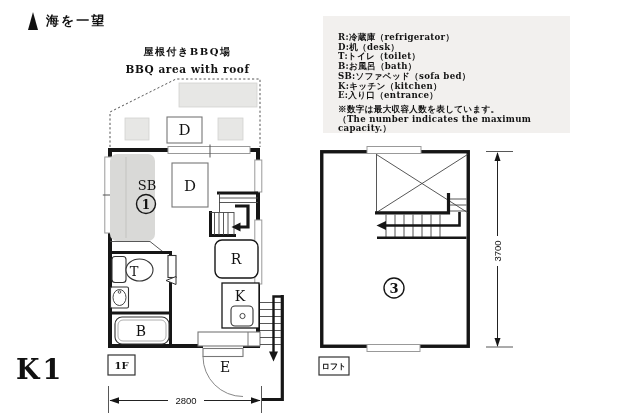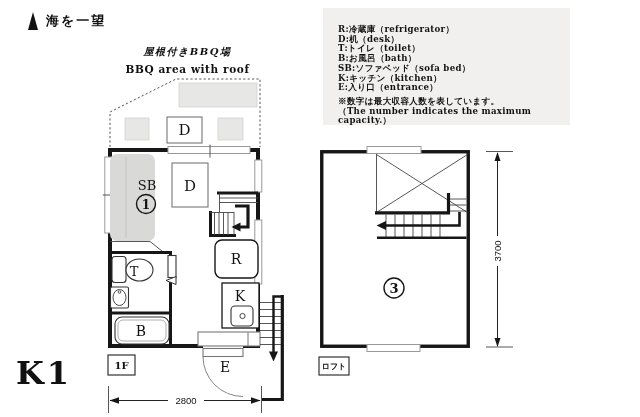--- a/index.html
+++ b/index.html
@@ -5,29 +5,29 @@
   html,body{margin:0;padding:0;background:#fff;}
   #stage{position:relative;width:640px;height:417px;background:#fff;overflow:hidden;
          font-family:"DejaVu Serif",serif;color:#111;padding-left:36px;}
   
   #view-note{position:absolute;left:28px;top:12px;display:flex;align-items:flex-end;}
   #view-note .tri{width:0;height:0;border-left:5px solid transparent;border-right:5px solid transparent;
                   border-bottom:18px solid #111;margin-right:8px;}
   #view-note .txt{font-size:13px;font-weight:bold;letter-spacing:2px;line-height:18px;}
   
   #bbq-label{position:absolute;left:105px;top:45px;width:165px;text-align:center;}
-  #bbq-label .ja{font-size:10px;font-weight:bold;letter-spacing:1.5px;font-style:italic;}
+  #bbq-label .ja{font-size:10px;font-weight:bold;letter-spacing:1.5px;}
   #bbq-label .en{font-size:10.5px;font-weight:bold;letter-spacing:0.6px;margin-top:4px;}
   
-  #legend{position:absolute;left:323px;top:8px;width:247px;height:117px;background:var(--legend_bg);
+  #legend{position:absolute;left:323px;top:16px;width:247px;height:117px;background:var(--legend_bg);
           box-sizing:border-box;padding:17px 10px 0 15px;}
   #legend .item{font-size:8.6px;line-height:9.7px;font-weight:bold;letter-spacing:0.3px;}
   #legend .note{margin-top:4px;}
   
-  #plan-title{position:absolute;left:16px;top:354px;font-size:32px;font-weight:bold;
+  #plan-title{position:absolute;left:16px;top:354px;font-size:27px;font-weight:bold;
               letter-spacing:3px;font-family:"DejaVu Serif",serif;}
   
   svg{position:absolute;left:0;top:0;}
   .w4 {stroke:var(--line);stroke-width:4;fill:none;}
   .w35{stroke:var(--line);stroke-width:3.4;fill:none;}
   .w3 {stroke:var(--line);stroke-width:3;fill:none;}
   .thk{stroke:var(--line);stroke-width:2.6;fill:none;}
   .tn {stroke:#444;stroke-width:0.9;fill:none;}
   .fx {fill:#fff;stroke:#333;stroke-width:1.1;}
   .fx2{fill:#fff;stroke:#777;stroke-width:1.1;}

